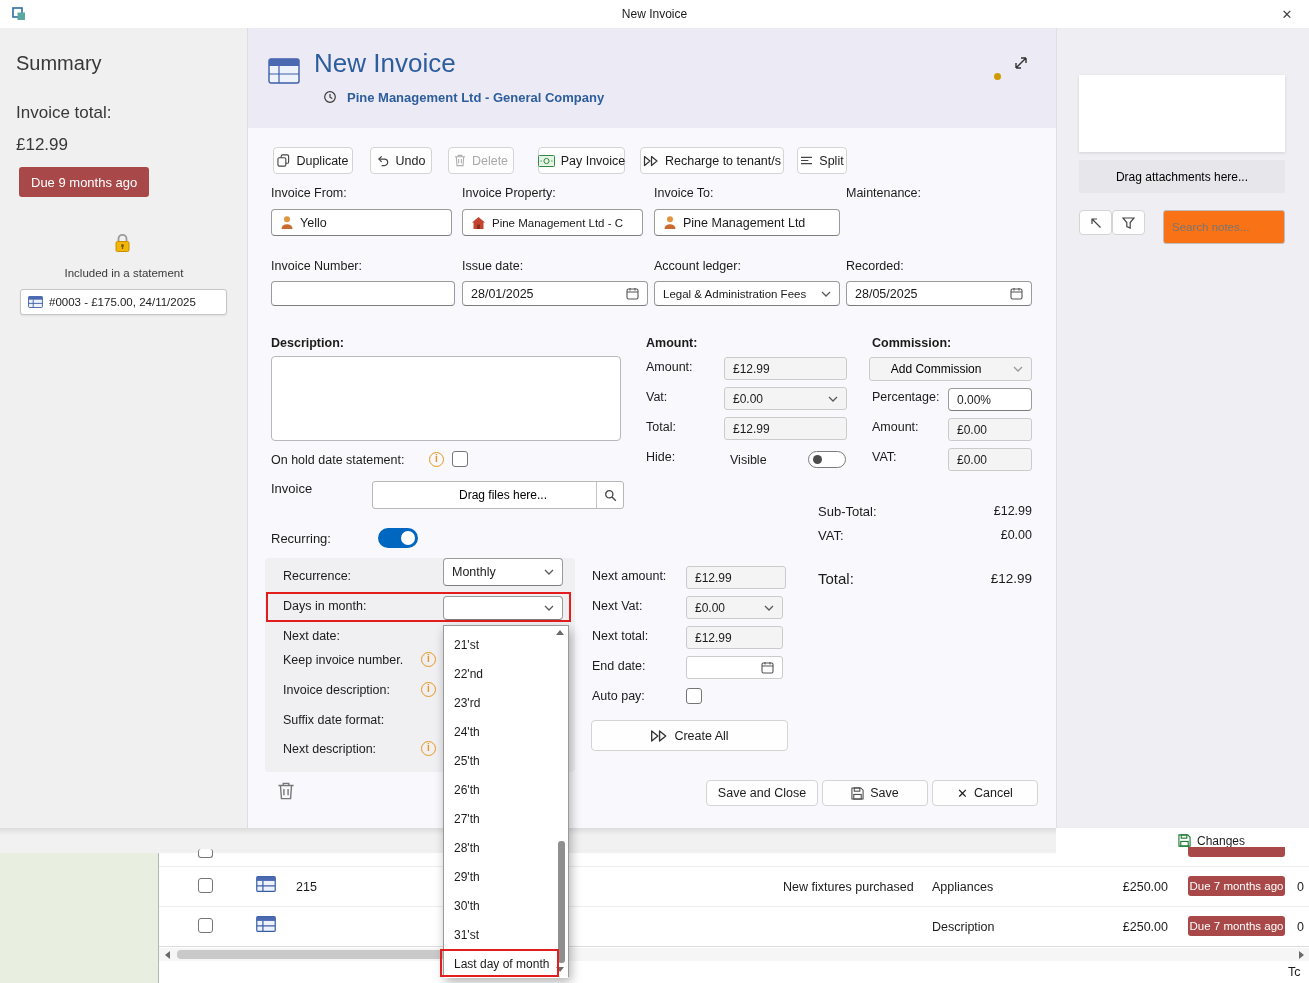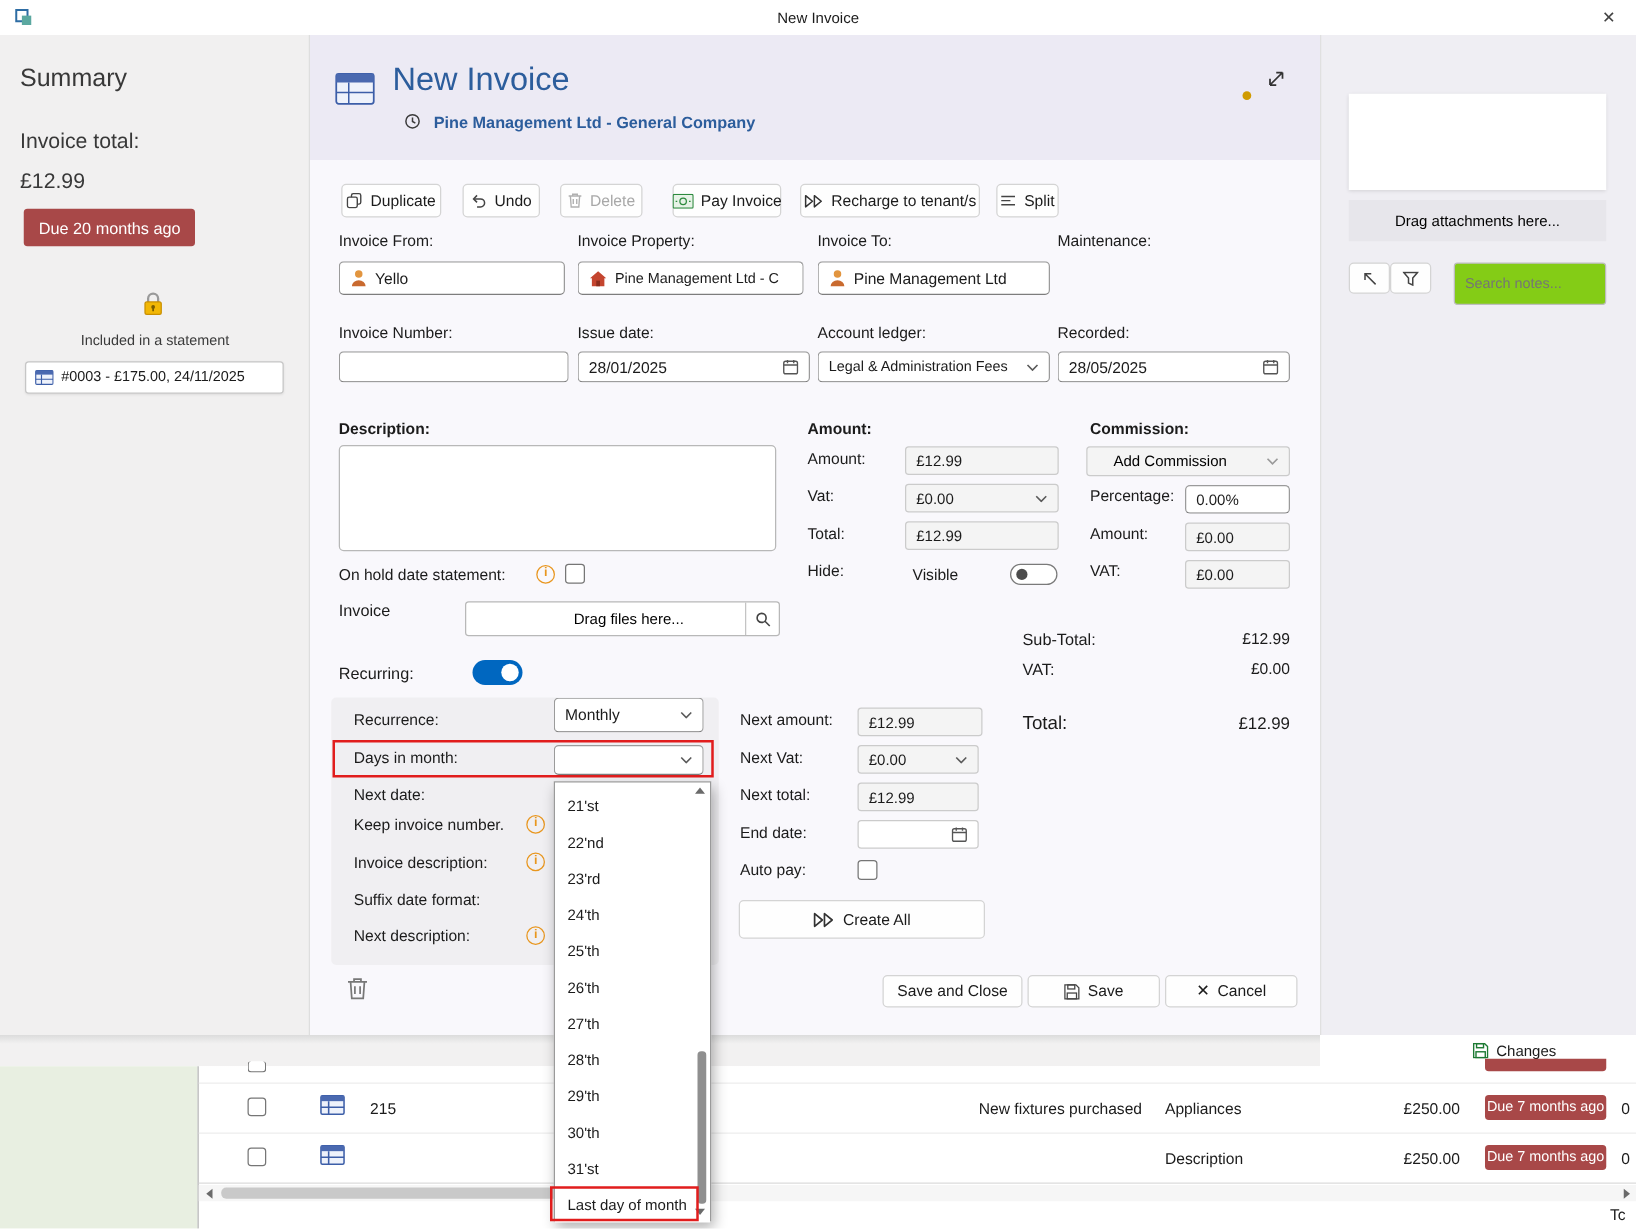--- a/index.html
+++ b/index.html
@@ -42,21 +42,21 @@
         </svg>
     </span>
     <div class="p" style="left:0;top:7px;width:1309px;text-align:center;font-size:12px">New Invoice</div>
     <div class="p" style="left:1272px;top:3px;width:30px;height:22px;display:flex;align-items:center;justify-content:center;font-size:13px;color:#444">✕</div>
   </div>
 
   <div class="p" style="left:0;top:28px;width:248px;height:800px;background:#f1f0f0;border-right:1px solid #dedede">
     <div class="p" style="left:16px;top:24px;font-size:20px;color:#383838">Summary</div>
     <div class="p" style="left:16px;top:75px;font-size:17px;color:#383838">Invoice total:</div>
     <div class="p" style="left:16px;top:107px;font-size:17px;color:#383838">£12.99</div>
-    <div class="p badge" style="left:19px;top:139px;height:30px;padding:0 12px;font-size:13px">Due 20 months ago</div>
+    <div class="p badge" style="left:19px;top:139px;height:30px;padding:0 12px;font-size:13px">Due 9 months ago</div>
     <span class="p" style="left:112px;top:204px">
       <svg width="21" height="22" viewBox="0 0 21 22">
           <path d="M6.5 9.5 V6.8 a4 4 0 0 1 8 0 V9.5" fill="none" stroke="#9a9a9a" stroke-width="1.8"></path>
           <rect x="4" y="9.5" width="13" height="10" rx="1.5" fill="#f2b705" stroke="#c98f00"></rect>
           <circle cx="10.5" cy="13.5" r="1.5" fill="#7a5c00"></circle>
           <rect x="9.8" y="14" width="1.4" height="3" fill="#7a5c00"></rect>
         </svg>
     </span>
     <div class="p" style="left:0;top:239px;width:248px;text-align:center;font-size:11.5px;color:#3a3a3a">Included in a statement</div>
     <div class="p" style="left:20px;top:261px;width:207px;height:26px;background:#fff;border:1px solid #c6c6c6;border-radius:3px;display:flex;align-items:center;gap:6px;padding:0 7px;font-size:11.5px;box-shadow:0 1px 2px rgba(0,0,0,.08)">
@@ -396,21 +396,21 @@
           </svg>
         </span>
     </div>
     <div class="p btn" style="left:55px;top:182px;width:33px;height:25px">
       <span>
           <svg width="13" height="12" viewBox="0 0 13 12" fill="none" stroke="#444" stroke-width="1.2">
             <path d="M1 1 h11 L8.2 5.5 V11 L4.8 9.5 V5.5 Z"></path>
           </svg>
         </span>
     </div>
-    <input class="p" style="left: 106px; top: 182px; width: 122px; height: 23px; border: 1px solid rgb(189, 189, 189); border-radius: 3px; font-size: 11.5px; padding: 16px 8px; color: rgb(68, 68, 68); background: #84cc16;" placeholder="Search notes...">
+    <input class="p" style="left: 106px; top: 182px; width: 122px; height: 23px; border: 1px solid rgb(189, 189, 189); border-radius: 3px; font-size: 11.5px; padding: 16px 8px; color: rgb(68, 68, 68); background: #f97316;" placeholder="Search notes...">
   </div>
 
   <div class="p" style="left:0;top:828px;width:1056px;height:25px;background:linear-gradient(#dcdcdc,#f2f1f1 7px)">
     <span class="p" style="left:1178px;top:6px">
       <svg width="13" height="13" viewBox="0 0 14 14" fill="none" stroke="#1d7a33" stroke-width="1.2">
           <path d="M1 1 h9.5 L13 3.5 V13 H1 Z"></path>
           <rect x="3.5" y="1" width="6" height="3.5"></rect>
           <rect x="3" y="8" width="8" height="5"></rect>
         </svg>
     </span>

